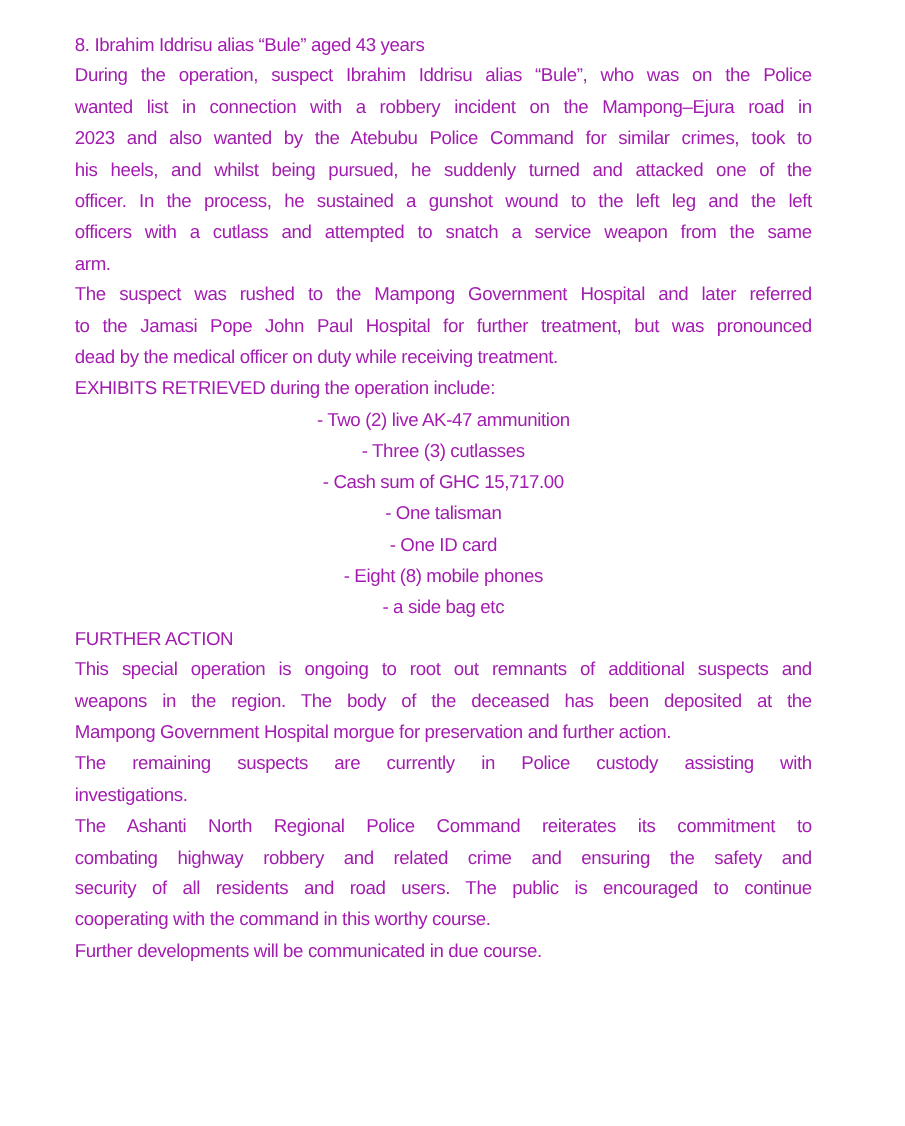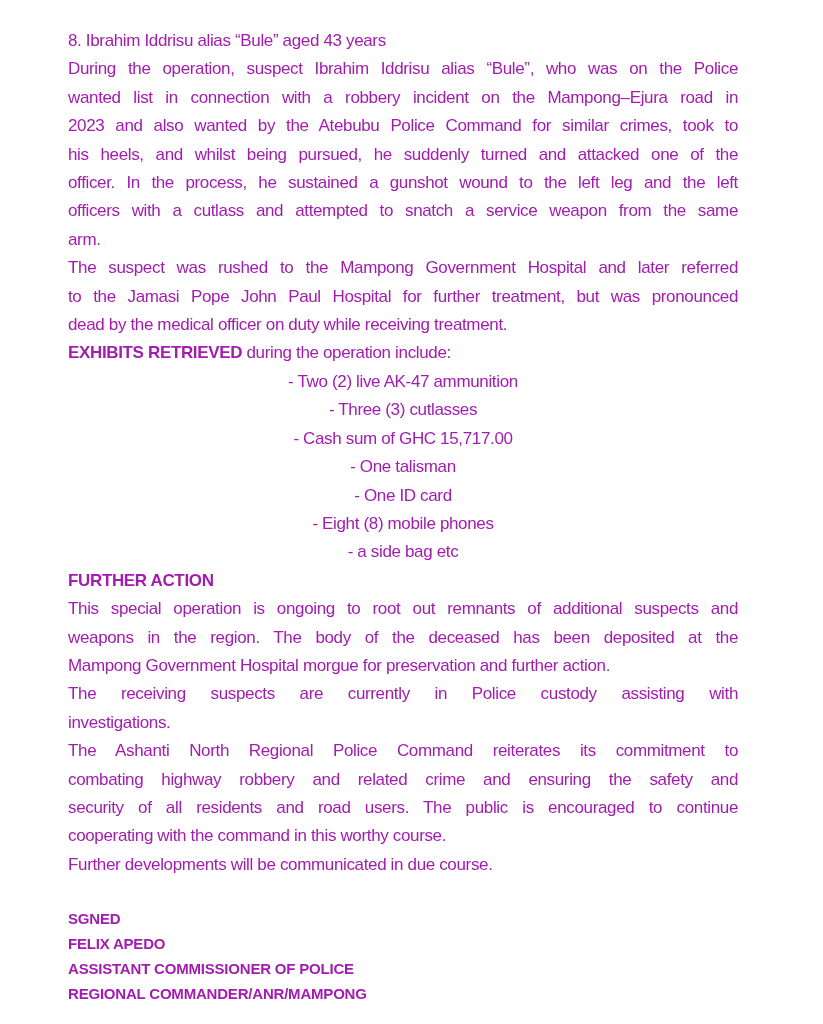--- a/index.html
+++ b/index.html
@@ -5,21 +5,21 @@
   html, body { margin: 0; padding: 0; background: #ffffff; }
   body { width: 823px; height: 1024px; overflow: hidden; position: relative; }
   .page {
     position: absolute; left: 68px; top: 27px; width: 670px;
     font-family: "Liberation Sans", sans-serif;
     font-size: 17px; line-height: 28.4px; color: #a21caf;
     letter-spacing: -0.35px;
   }
   .page p { margin: 0; }
   .justall { text-align: justify; text-align-last: justify; }
-  .b { font-weight: bold; }
+  .b { font-weight: normal; }
   .sig { margin-top: 27px; font-size: 15px; line-height: 25px; font-weight: bold; letter-spacing: -0.2px; }
   ul.ex { list-style: none; margin: 0; padding: 0; text-align: center; }
   ul.ex li { margin: 0; }
 </style>
 </head>
 <body>
 
 <div class="page">
   <p>8. Ibrahim Iddrisu alias “Bule” aged  43 years</p>
 
@@ -53,32 +53,26 @@
 
   <p class="b">FURTHER ACTION</p>
 
   <div>
     <p class="justall">This special operation is ongoing to root out remnants of additional suspects and</p>
     <p class="justall">weapons in the region. The body of the deceased has been deposited at the</p>
     <p>Mampong Government Hospital morgue for preservation and further action.</p>
   </div>
 
   <div>
-    <p class="justall">The receiving suspects are currently in Police custody assisting with</p>
+    <p class="justall">The remaining suspects are currently in Police custody assisting with</p>
     <p>investigations.</p>
   </div>
 
   <div>
     <p class="justall">The Ashanti North Regional Police Command reiterates its commitment to</p>
     <p class="justall">combating highway robbery and related crime and ensuring the safety and</p>
     <p class="justall">security of all residents and road users. The public is encouraged to continue</p>
     <p>cooperating with the command in this worthy course.</p>
   </div>
 
   <p>Further developments will be communicated in due course.</p>
 
-  <div class="sig">
-    <div>SGNED</div>
-    <div>FELIX APEDO</div>
-    <div>ASSISTANT COMMISSIONER OF POLICE</div>
-    <div>REGIONAL COMMANDER/ANR/MAMPONG</div>
-  </div>
 </div>
 
 </body></html>

